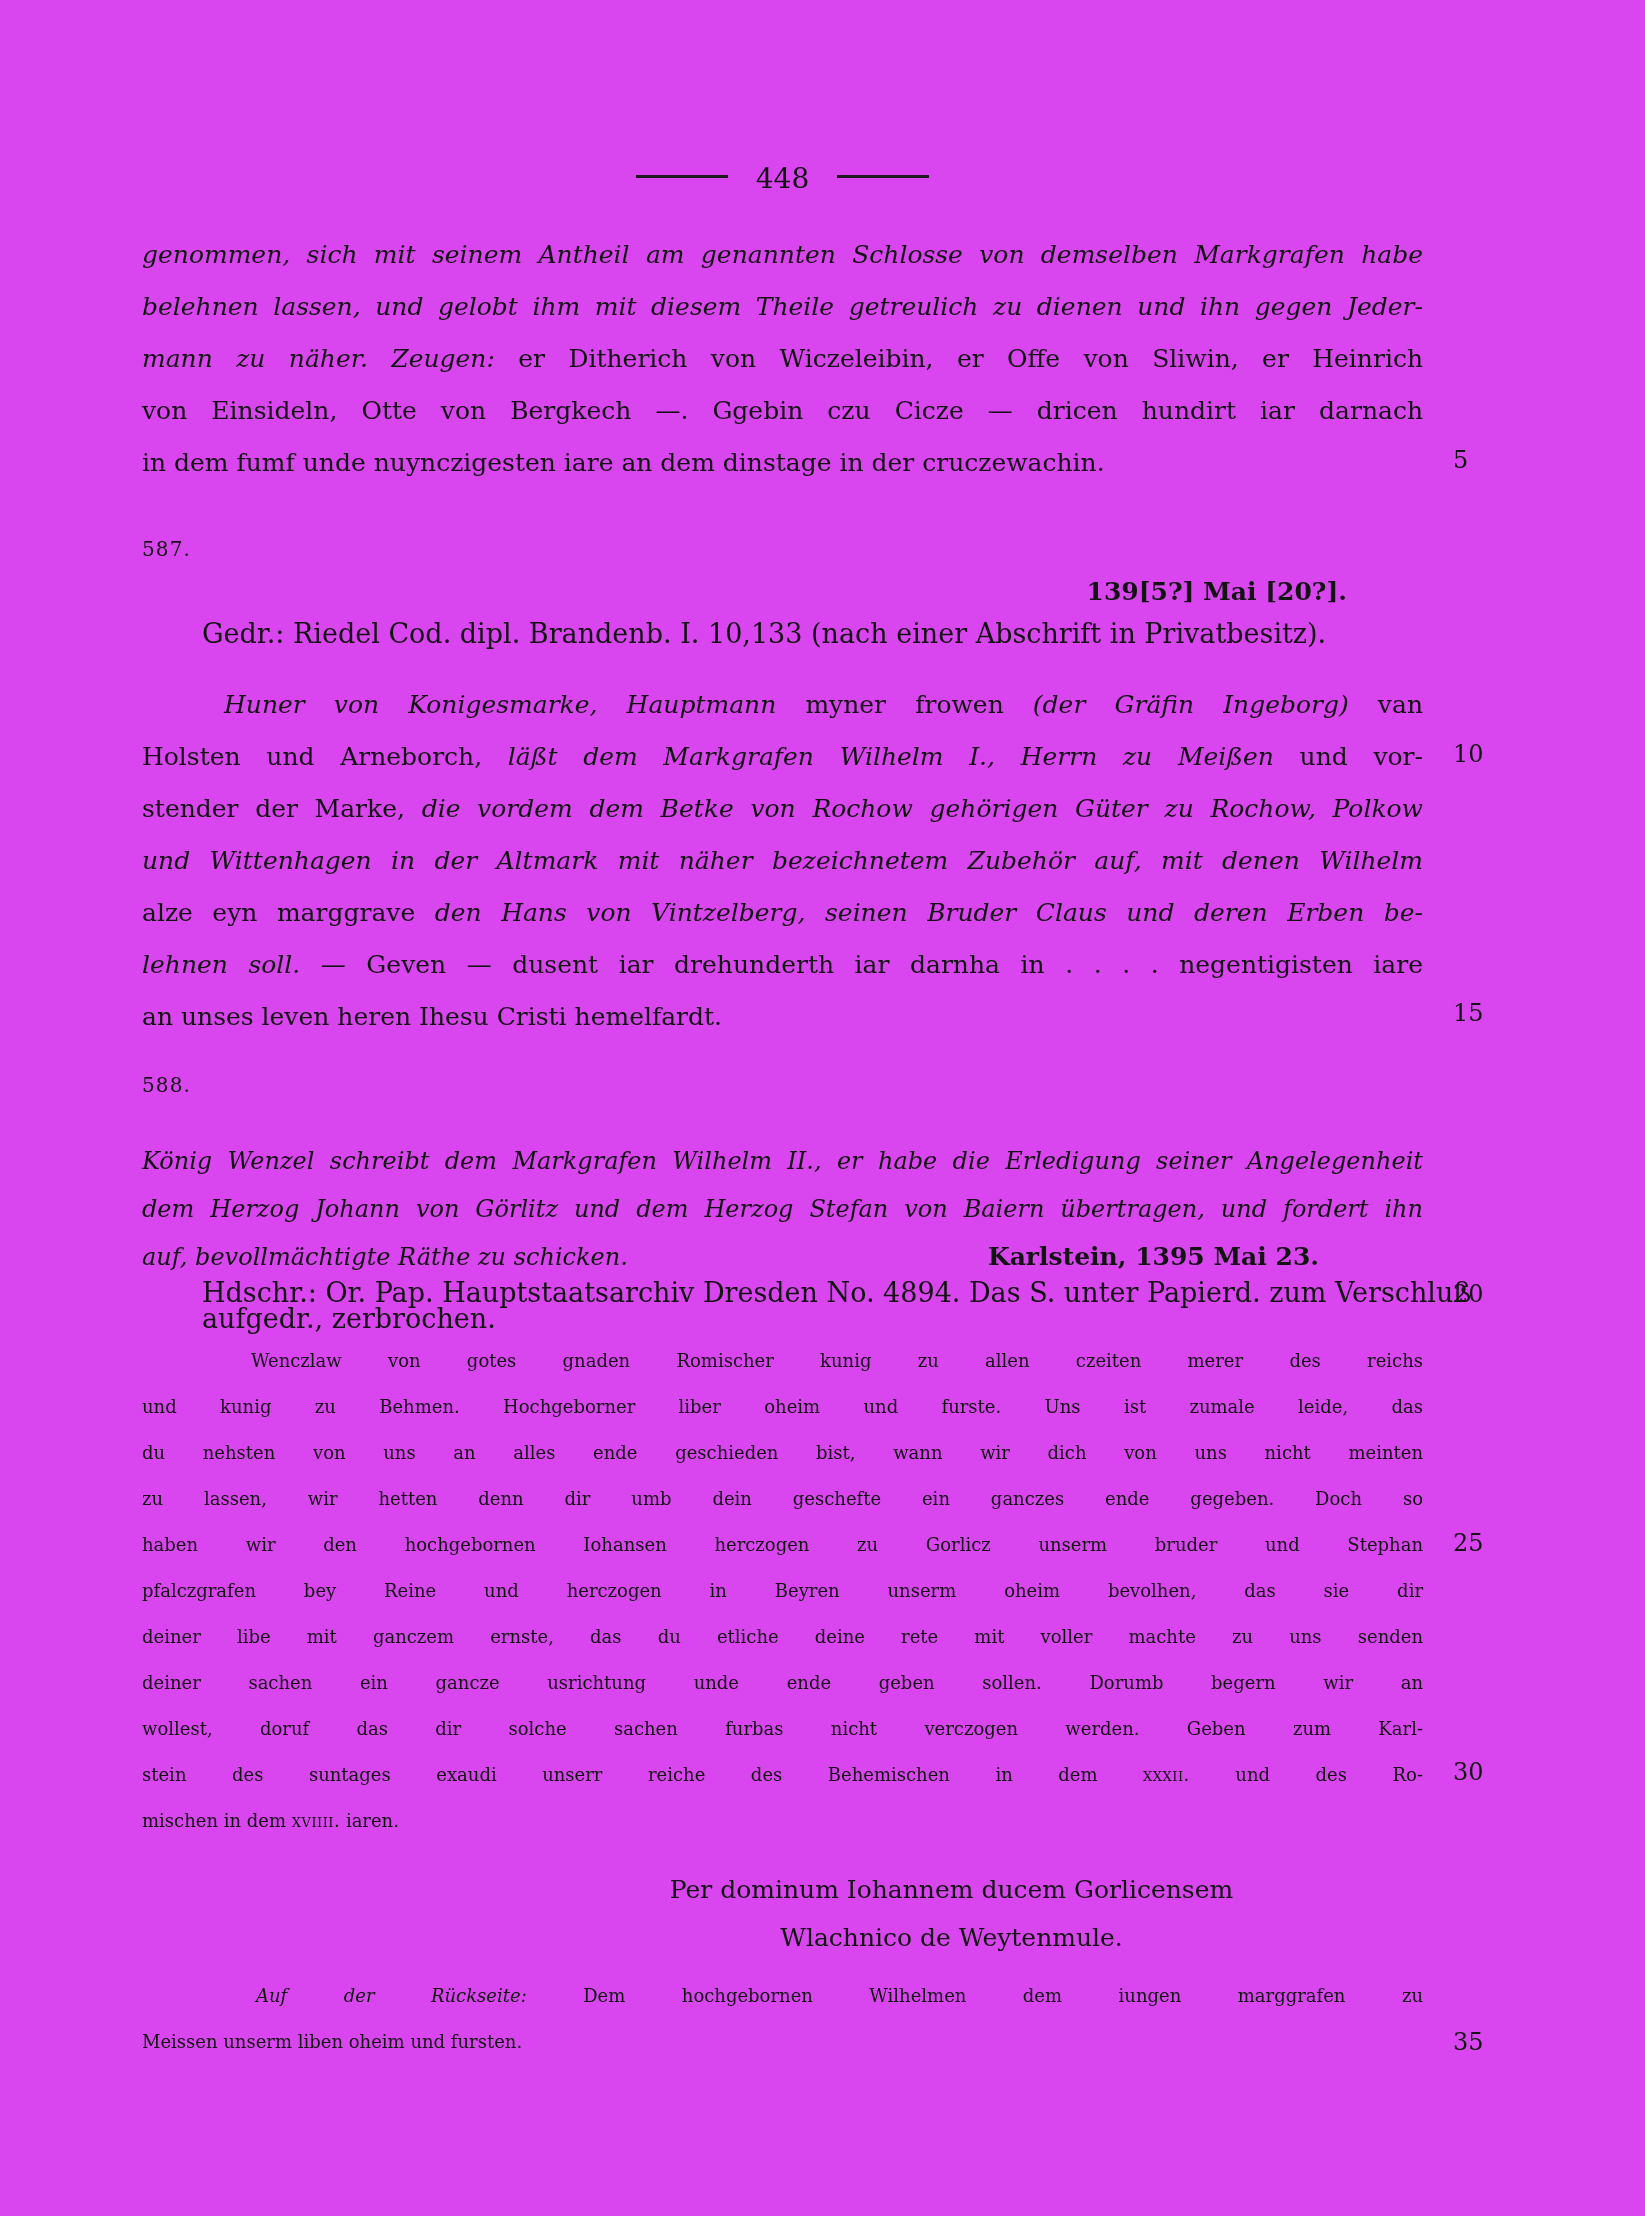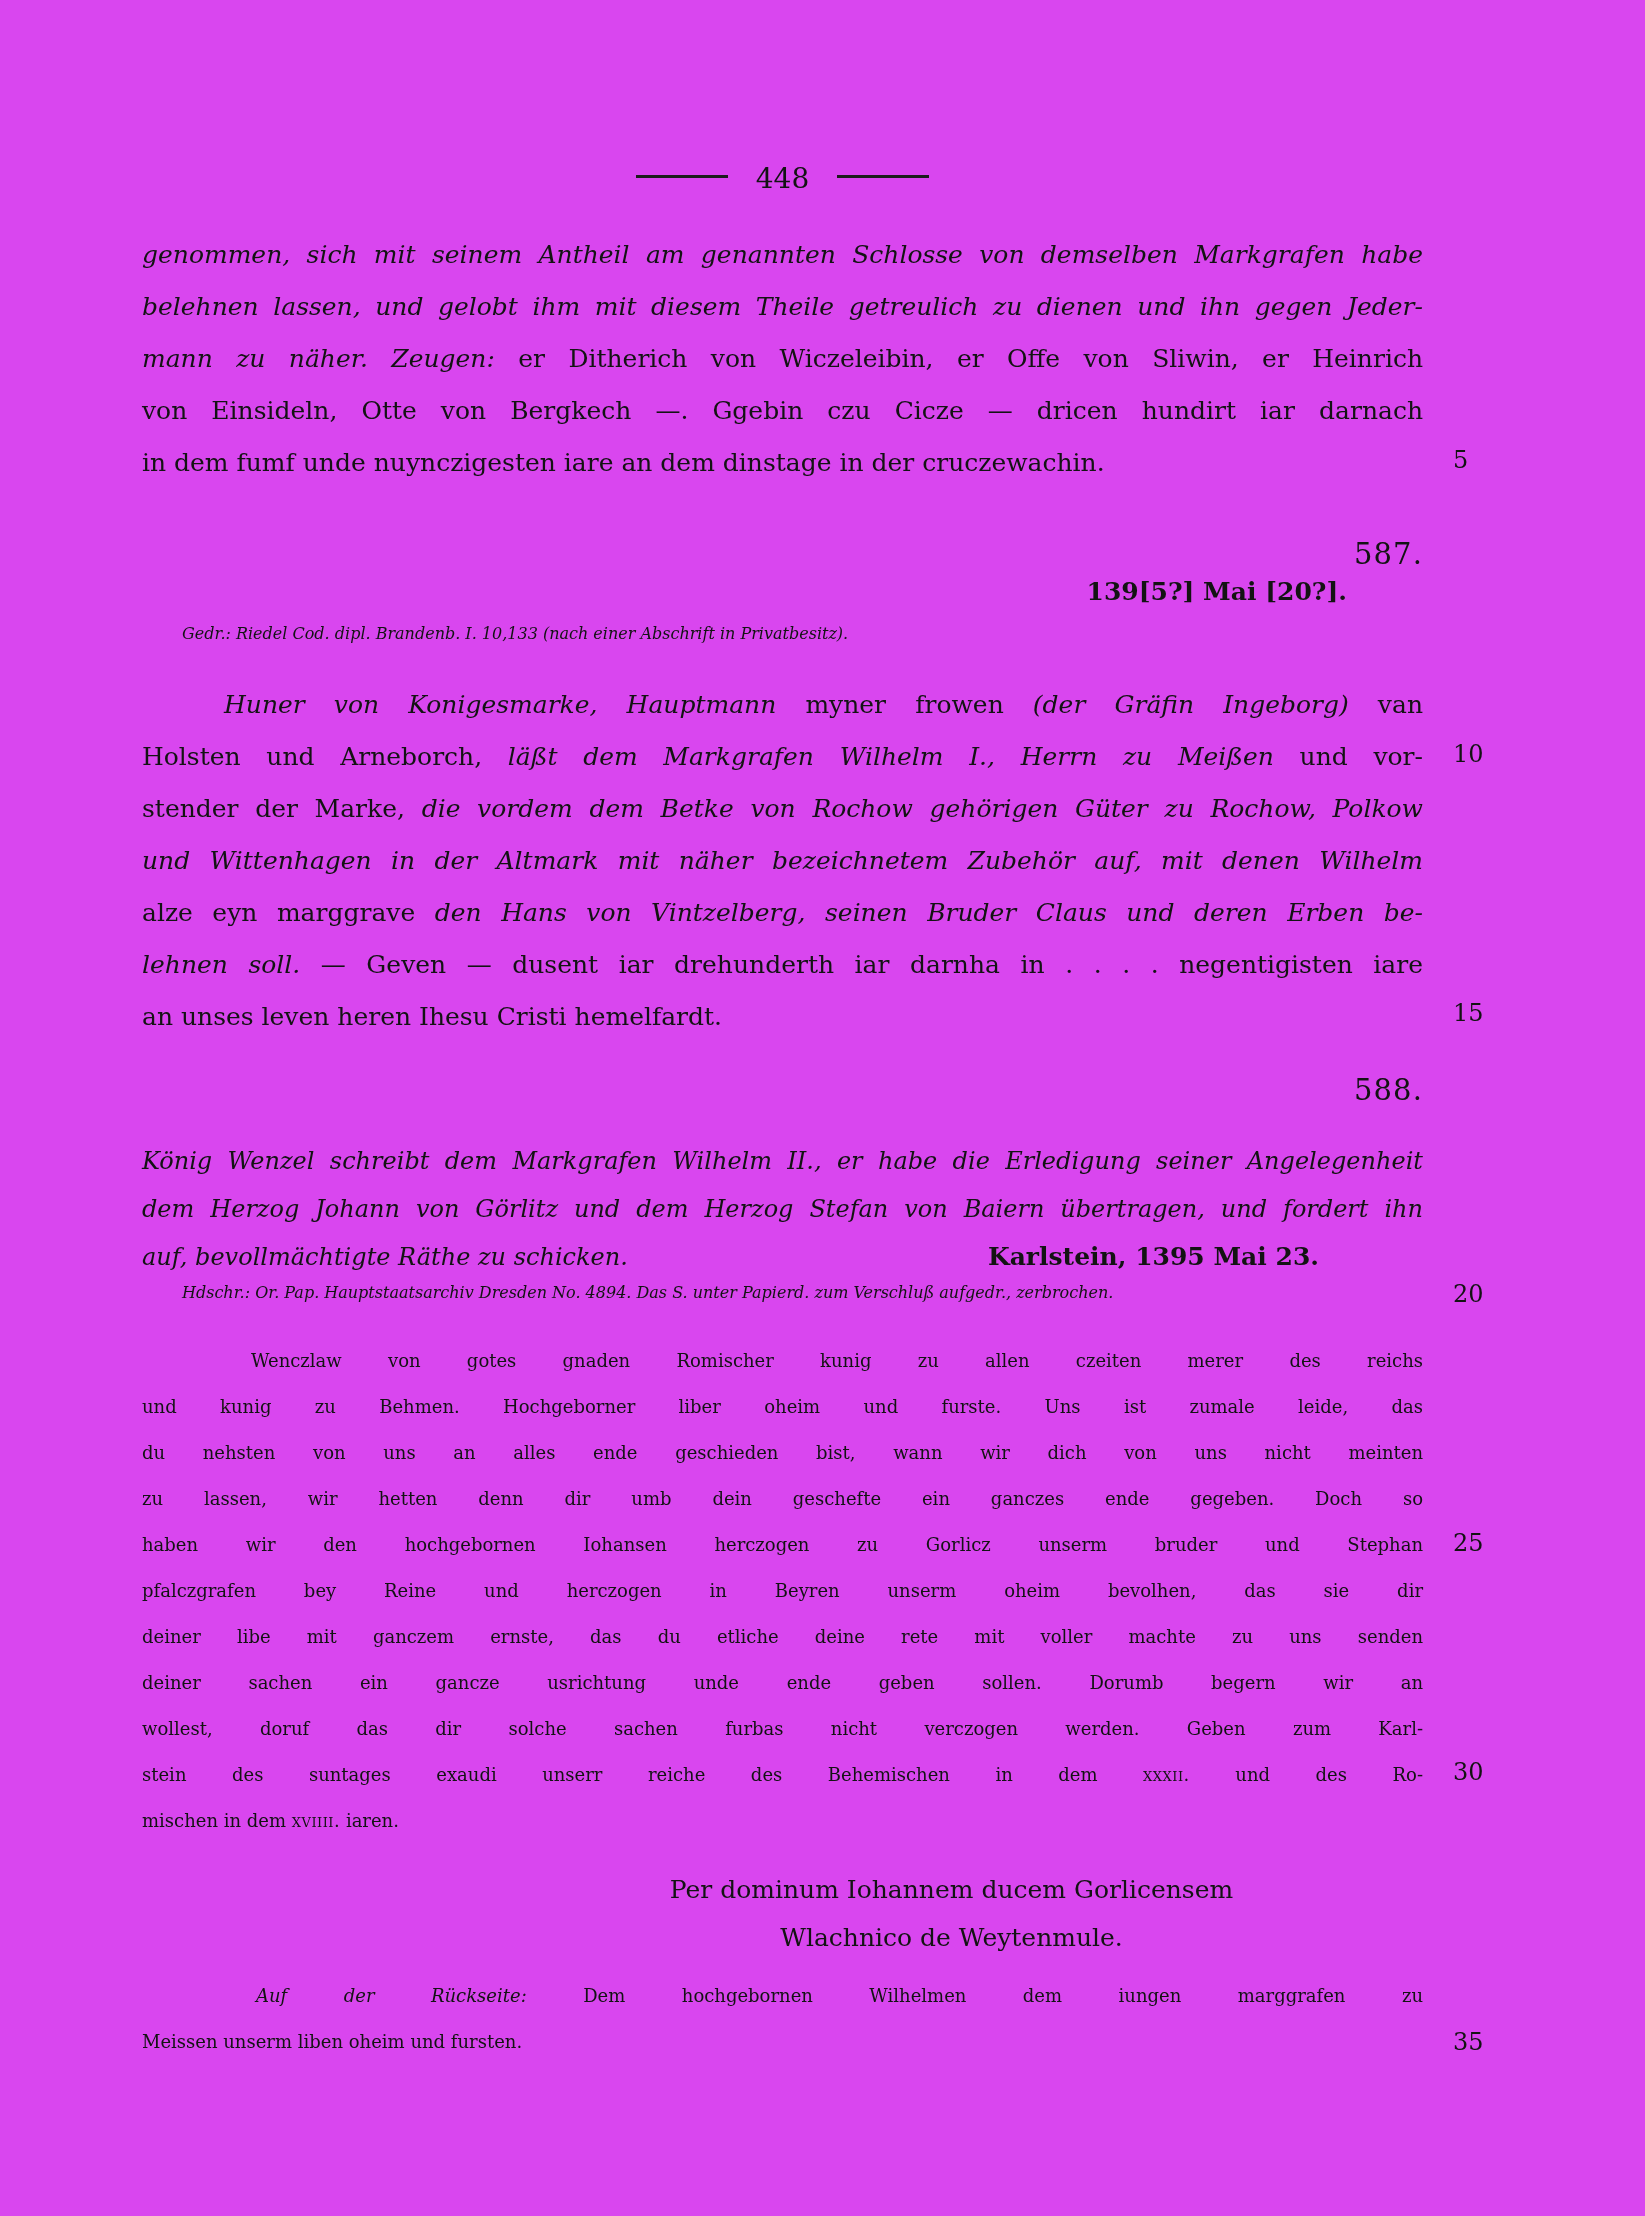--- a/index.html
+++ b/index.html
@@ -24,23 +24,23 @@
   .lastline { text-align:left; }
   .seg-r { font-style:normal;margin-top:16px; }
   .seg-i { font-style:italic; }
   .seg-b { font-weight:bold; font-style:normal; }
   .seg-sc { font-variant:small-caps; letter-spacing:0.5px; }
 
   .para1 .tline  { font-size:25px; line-height:52px; }
   .regest .tline { font-size:24px; line-height:48px; }
   .letter .tline { font-size:18px; line-height:46px; }
 
-  .heading { text-align:right; font-size:29px; letter-spacing:1.1px; }
+  .heading { text-align:left; font-size:20px; letter-spacing:1.1px; }
   .dateline { text-align:right; padding-right:76px; font-weight:bold; font-size:25px; box-sizing:border-box; }
-  .srcline { font-style:italic; font-size:16px; margin-left:40px; line-height:26px; }
+  .srcline { font-size:27px; margin-left:60px; line-height:26px; }
 
   .line-right { position:absolute; right:104px; font-style:normal; font-size:25px;margin-left:48px; }
 
   .centerblock { position:absolute; top:1866px; left:480px; width:943px; text-align:center; }
   .cline { font-size:25px; line-height:48px; }
 
   .lineno { position:absolute; left:1453px; font-size:24px; line-height:24px; }
 </style>
 </head>
 <body>

